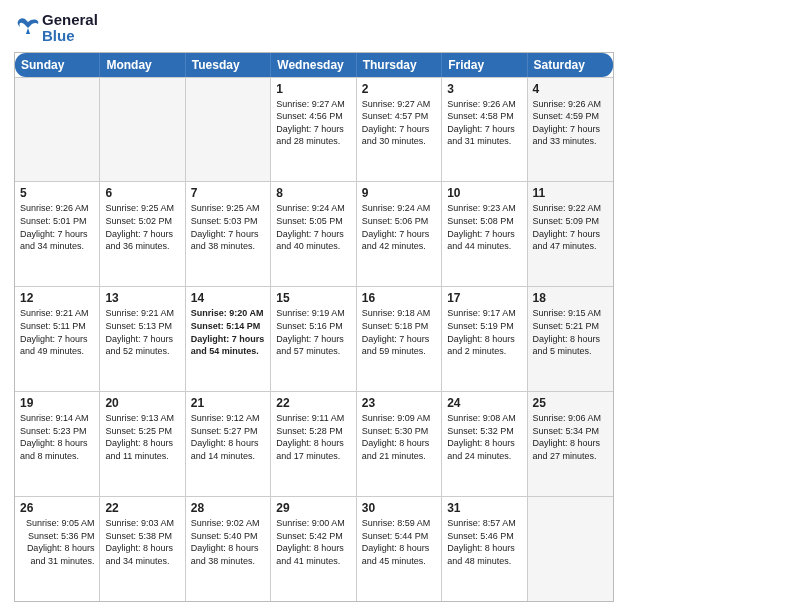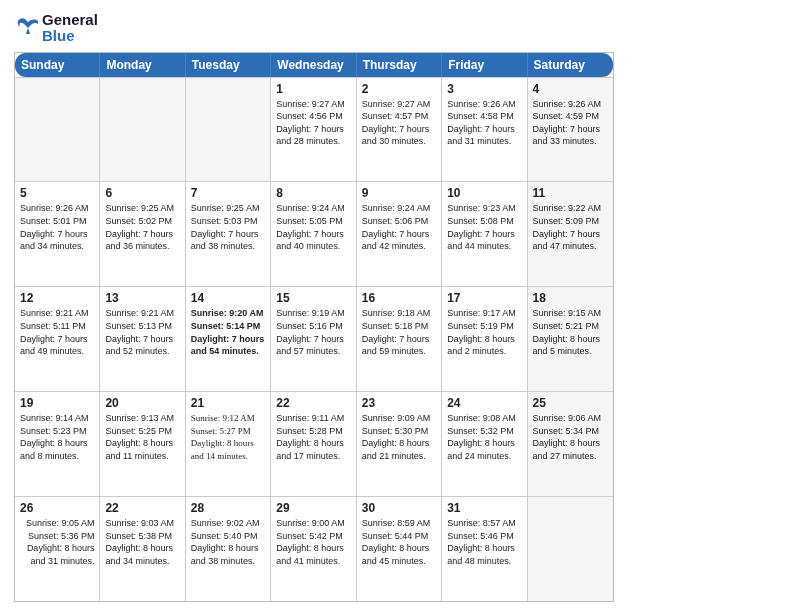--- a/index.html
+++ b/index.html
@@ -278,21 +278,21 @@
           </div>
           <div class="cal-cell">
             <span class="day-num">20</span>
             <div class="cell-info" style="white-space: pre-line;">Sunrise: 9:13 AM
 Sunset: 5:25 PM
 Daylight: 8 hours
 and 11 minutes.</div>
           </div>
           <div class="cal-cell">
             <span class="day-num">21</span>
-            <div class="cell-info" style="white-space: pre-line; font-family: Liberation Serif, serif;">Sunrise: 9:12 AM
+            <div class="cell-info" style="white-space: pre-line;">Sunrise: 9:12 AM
 Sunset: 5:27 PM
 Daylight: 8 hours
 and 14 minutes.</div>
           </div>
           <div class="cal-cell">
             <span class="day-num">22</span>
             <div class="cell-info" style="white-space: pre-line;">Sunrise: 9:11 AM
 Sunset: 5:28 PM
 Daylight: 8 hours
 and 17 minutes.</div>

